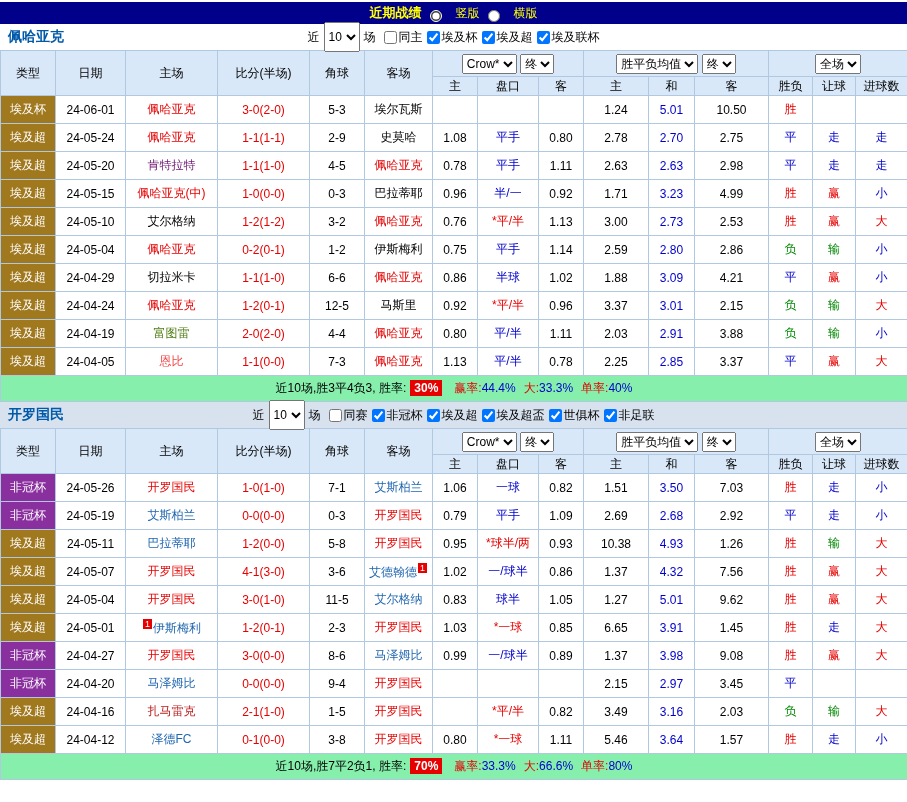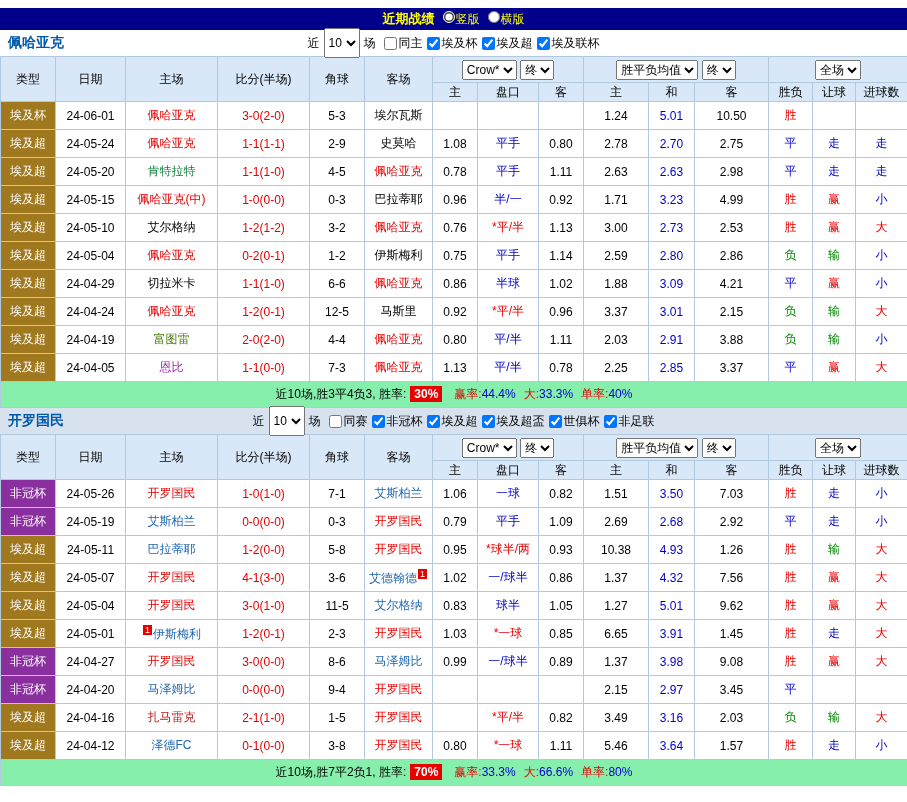--- a/index.html
+++ b/index.html
@@ -1,23 +1,23 @@
 <!DOCTYPE html>
 <html><head>
 <meta charset="utf-8">
 <style>
   * { box-sizing: border-box; }
   body { margin:0; background:#fff; font-family:"Liberation Sans","DejaVu Sans",sans-serif; font-size:12px; color:#000; }
-  .page { width:907px; margin:8px auto; }
+  .page { width:907px; margin:2px auto; }
 
   .topbar, .bottombar {
     background:#00008B; height:22px; display:flex; align-items:center; justify-content:center; gap:8px;
   }
   .topbar .title, .bottombar .title { color:#FFFF00; font-weight:bold; font-size:13px; }
-  .topbar label { color:#FFFF00; display:inline-flex; align-items:flex-start; gap:1px; cursor:pointer; }
+  .topbar label { color:#FFFF00; display:inline-flex; align-items:flex-end; gap:14px; cursor:pointer; }
   .topbar input[type=radio] { accent-color:#fff; margin:0; width:12px; height:12px; }
 
   .section-head { height:26px; display:flex; align-items:center; position:relative; padding:0 6px; }
   .section-head.sh1 { background:#D8E2EE; }
   .team { color:#0059A9; font-weight:bold; font-size:14px; position:absolute; left:8px; }
   .controls { margin:0 auto; display:flex; align-items:center; gap:4px; }
   .controls select { font-size:12px; height:30px; }
   .filters { display:inline-flex; align-items:flex-end; }
   .filter { display:inline-flex; align-items:center; margin-left:4px; cursor:pointer; }
   .filter input { margin:0 2px 0 0; width:13px; height:13px; }
@@ -169,21 +169,21 @@
           <td>2.78</td>
           <td class="c-blue">2.70</td>
           <td>2.75</td>
           <td class="c-blue">平</td>
           <td class="c-blue">走</td>
           <td class="c-blue">走</td>
         </tr>
         <tr>
           <td class="type-cell type-olive">埃及超</td>
           <td>24-05-20</td>
-          <td><span class="team-opp" style="color: #15803d;">肯特拉特</span></td>
+          <td><span class="team-opp" style="color: #701a75;">肯特拉特</span></td>
           <td class="c-red">1-1(1-0)</td>
           <td>4-5</td>
           <td><span class="team-focal">佩哈亚克</span></td>
           <td>0.78</td>
           <td class="c-blue">平手</td>
           <td>1.11</td>
           <td>2.63</td>
           <td class="c-blue">2.63</td>
           <td>2.98</td>
           <td class="c-blue">平</td>
@@ -288,21 +288,21 @@
           <td>2.03</td>
           <td class="c-blue">2.91</td>
           <td>3.88</td>
           <td class="c-green">负</td>
           <td class="c-green">输</td>
           <td class="c-blue">小</td>
         </tr>
         <tr>
           <td class="type-cell type-olive">埃及超</td>
           <td>24-04-05</td>
-          <td><span class="team-opp" style="color: #a21caf;">恩比</span></td>
+          <td><span class="team-opp" style="color: #ef4444;">恩比</span></td>
           <td class="c-red">1-1(0-0)</td>
           <td>7-3</td>
           <td><span class="team-focal">佩哈亚克</span></td>
           <td>1.13</td>
           <td class="c-blue">平/半</td>
           <td>0.78</td>
           <td>2.25</td>
           <td class="c-blue">2.85</td>
           <td>3.37</td>
           <td class="c-blue">平</td>

